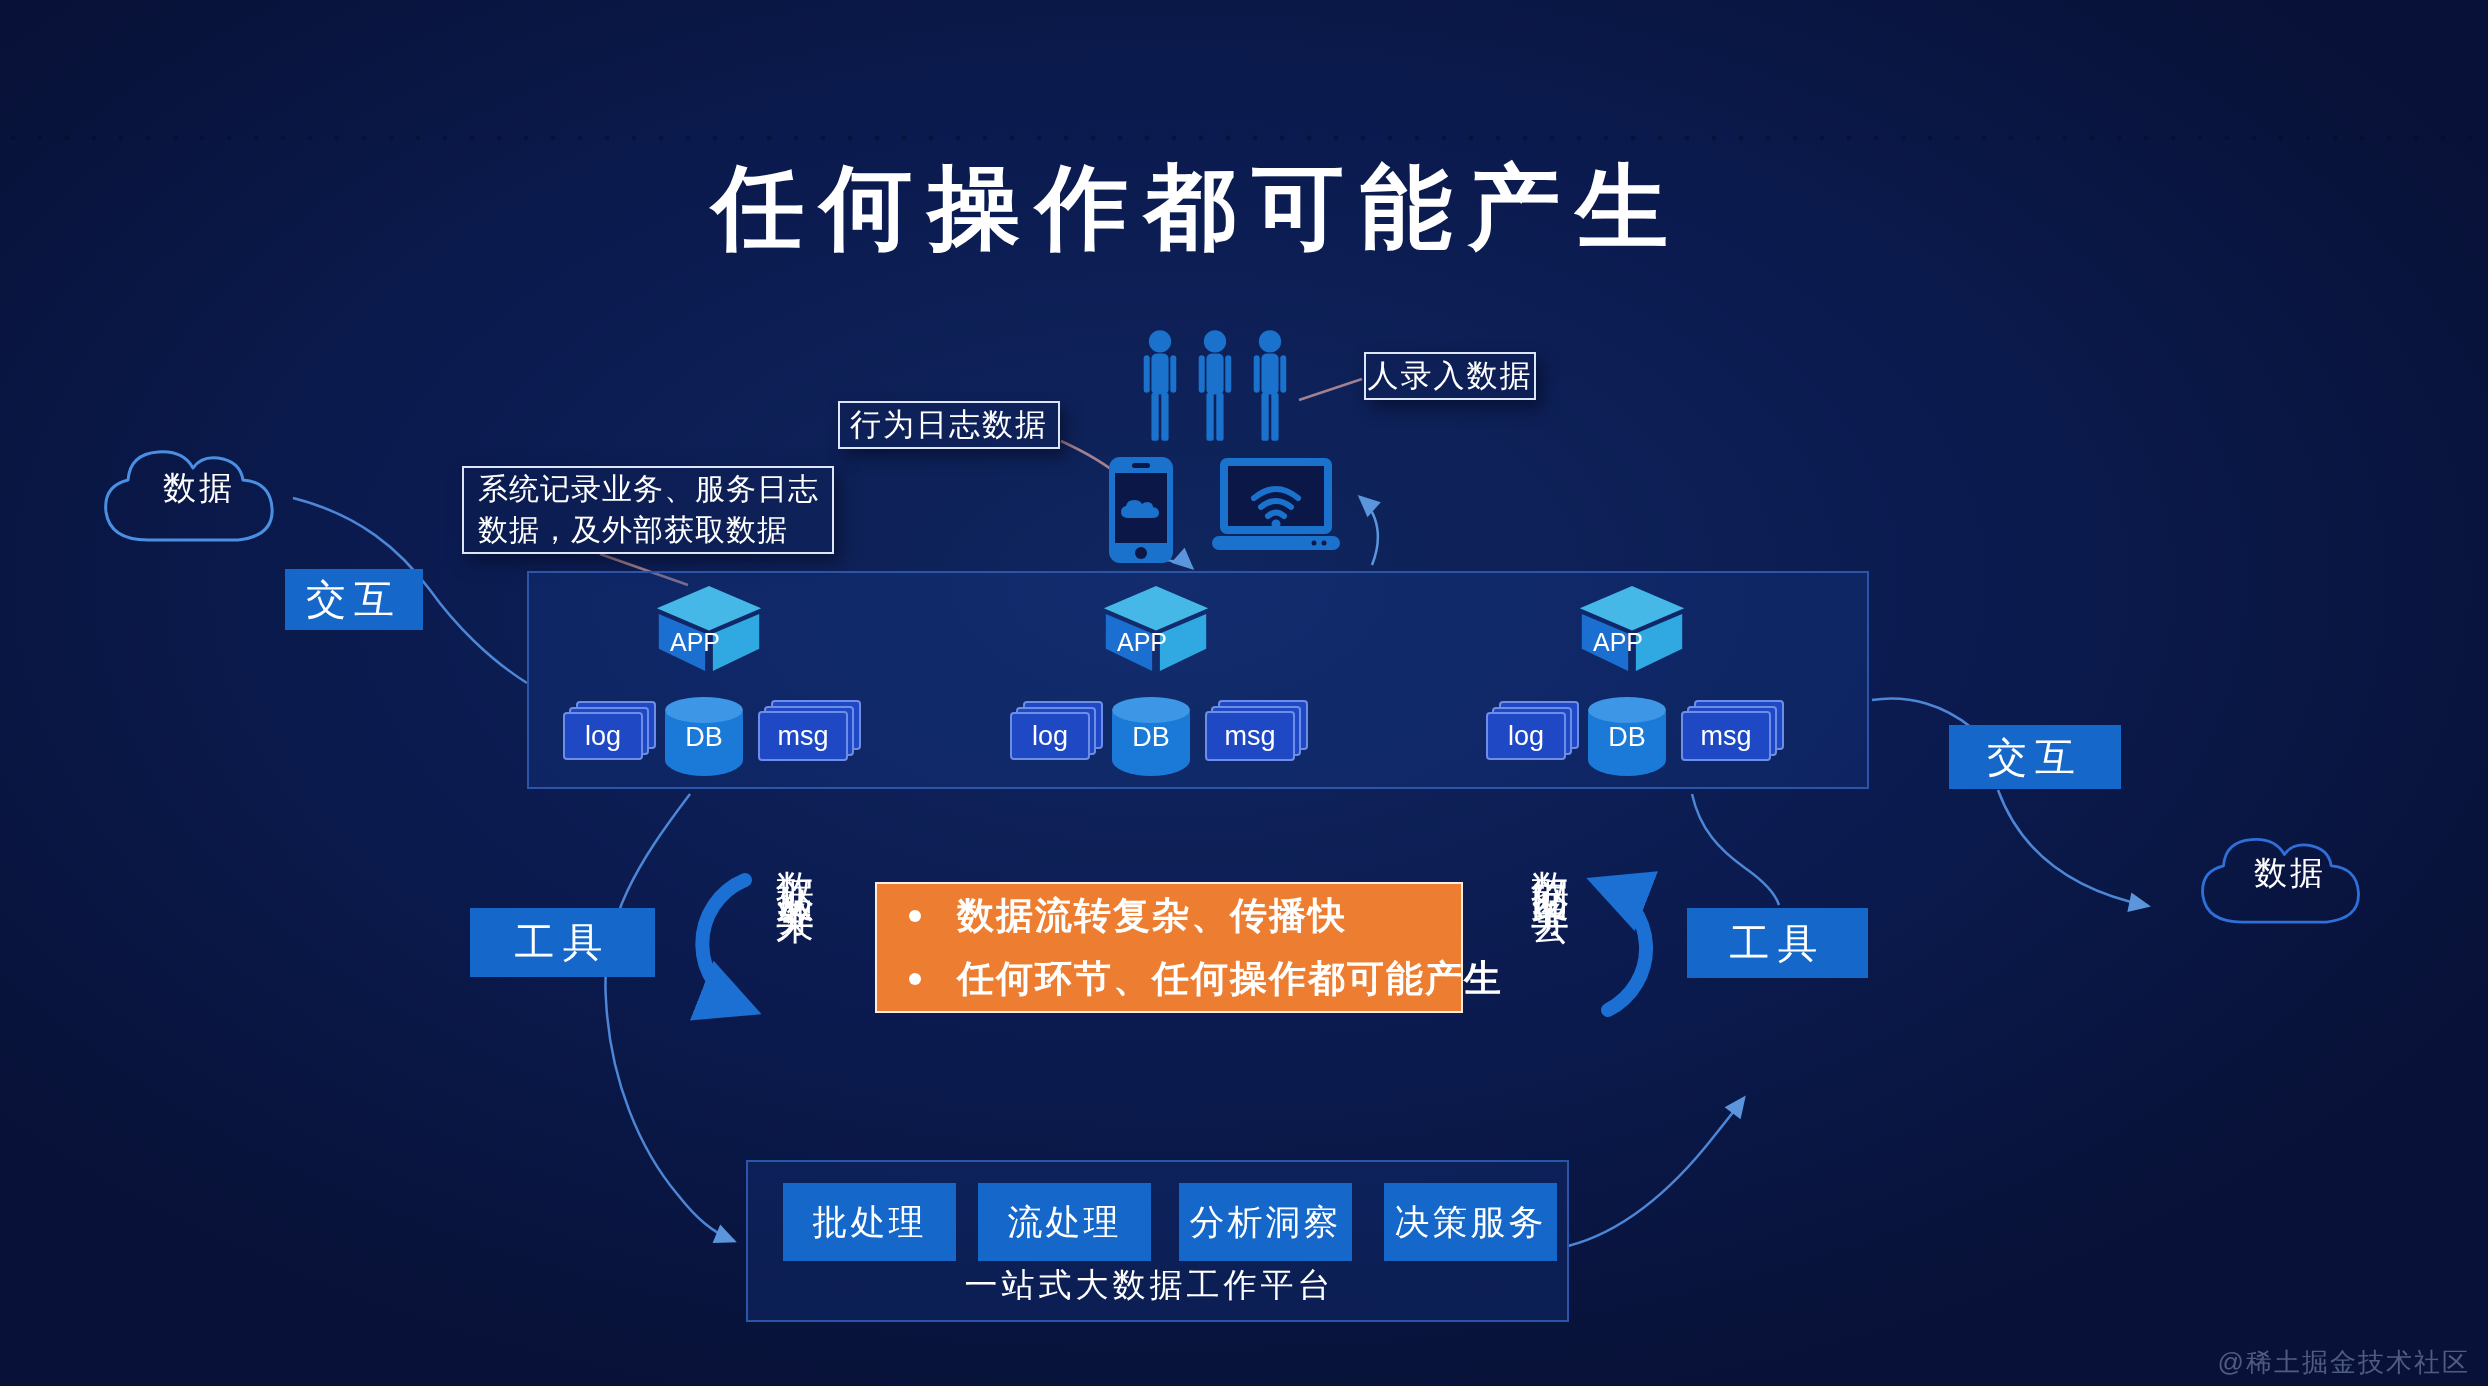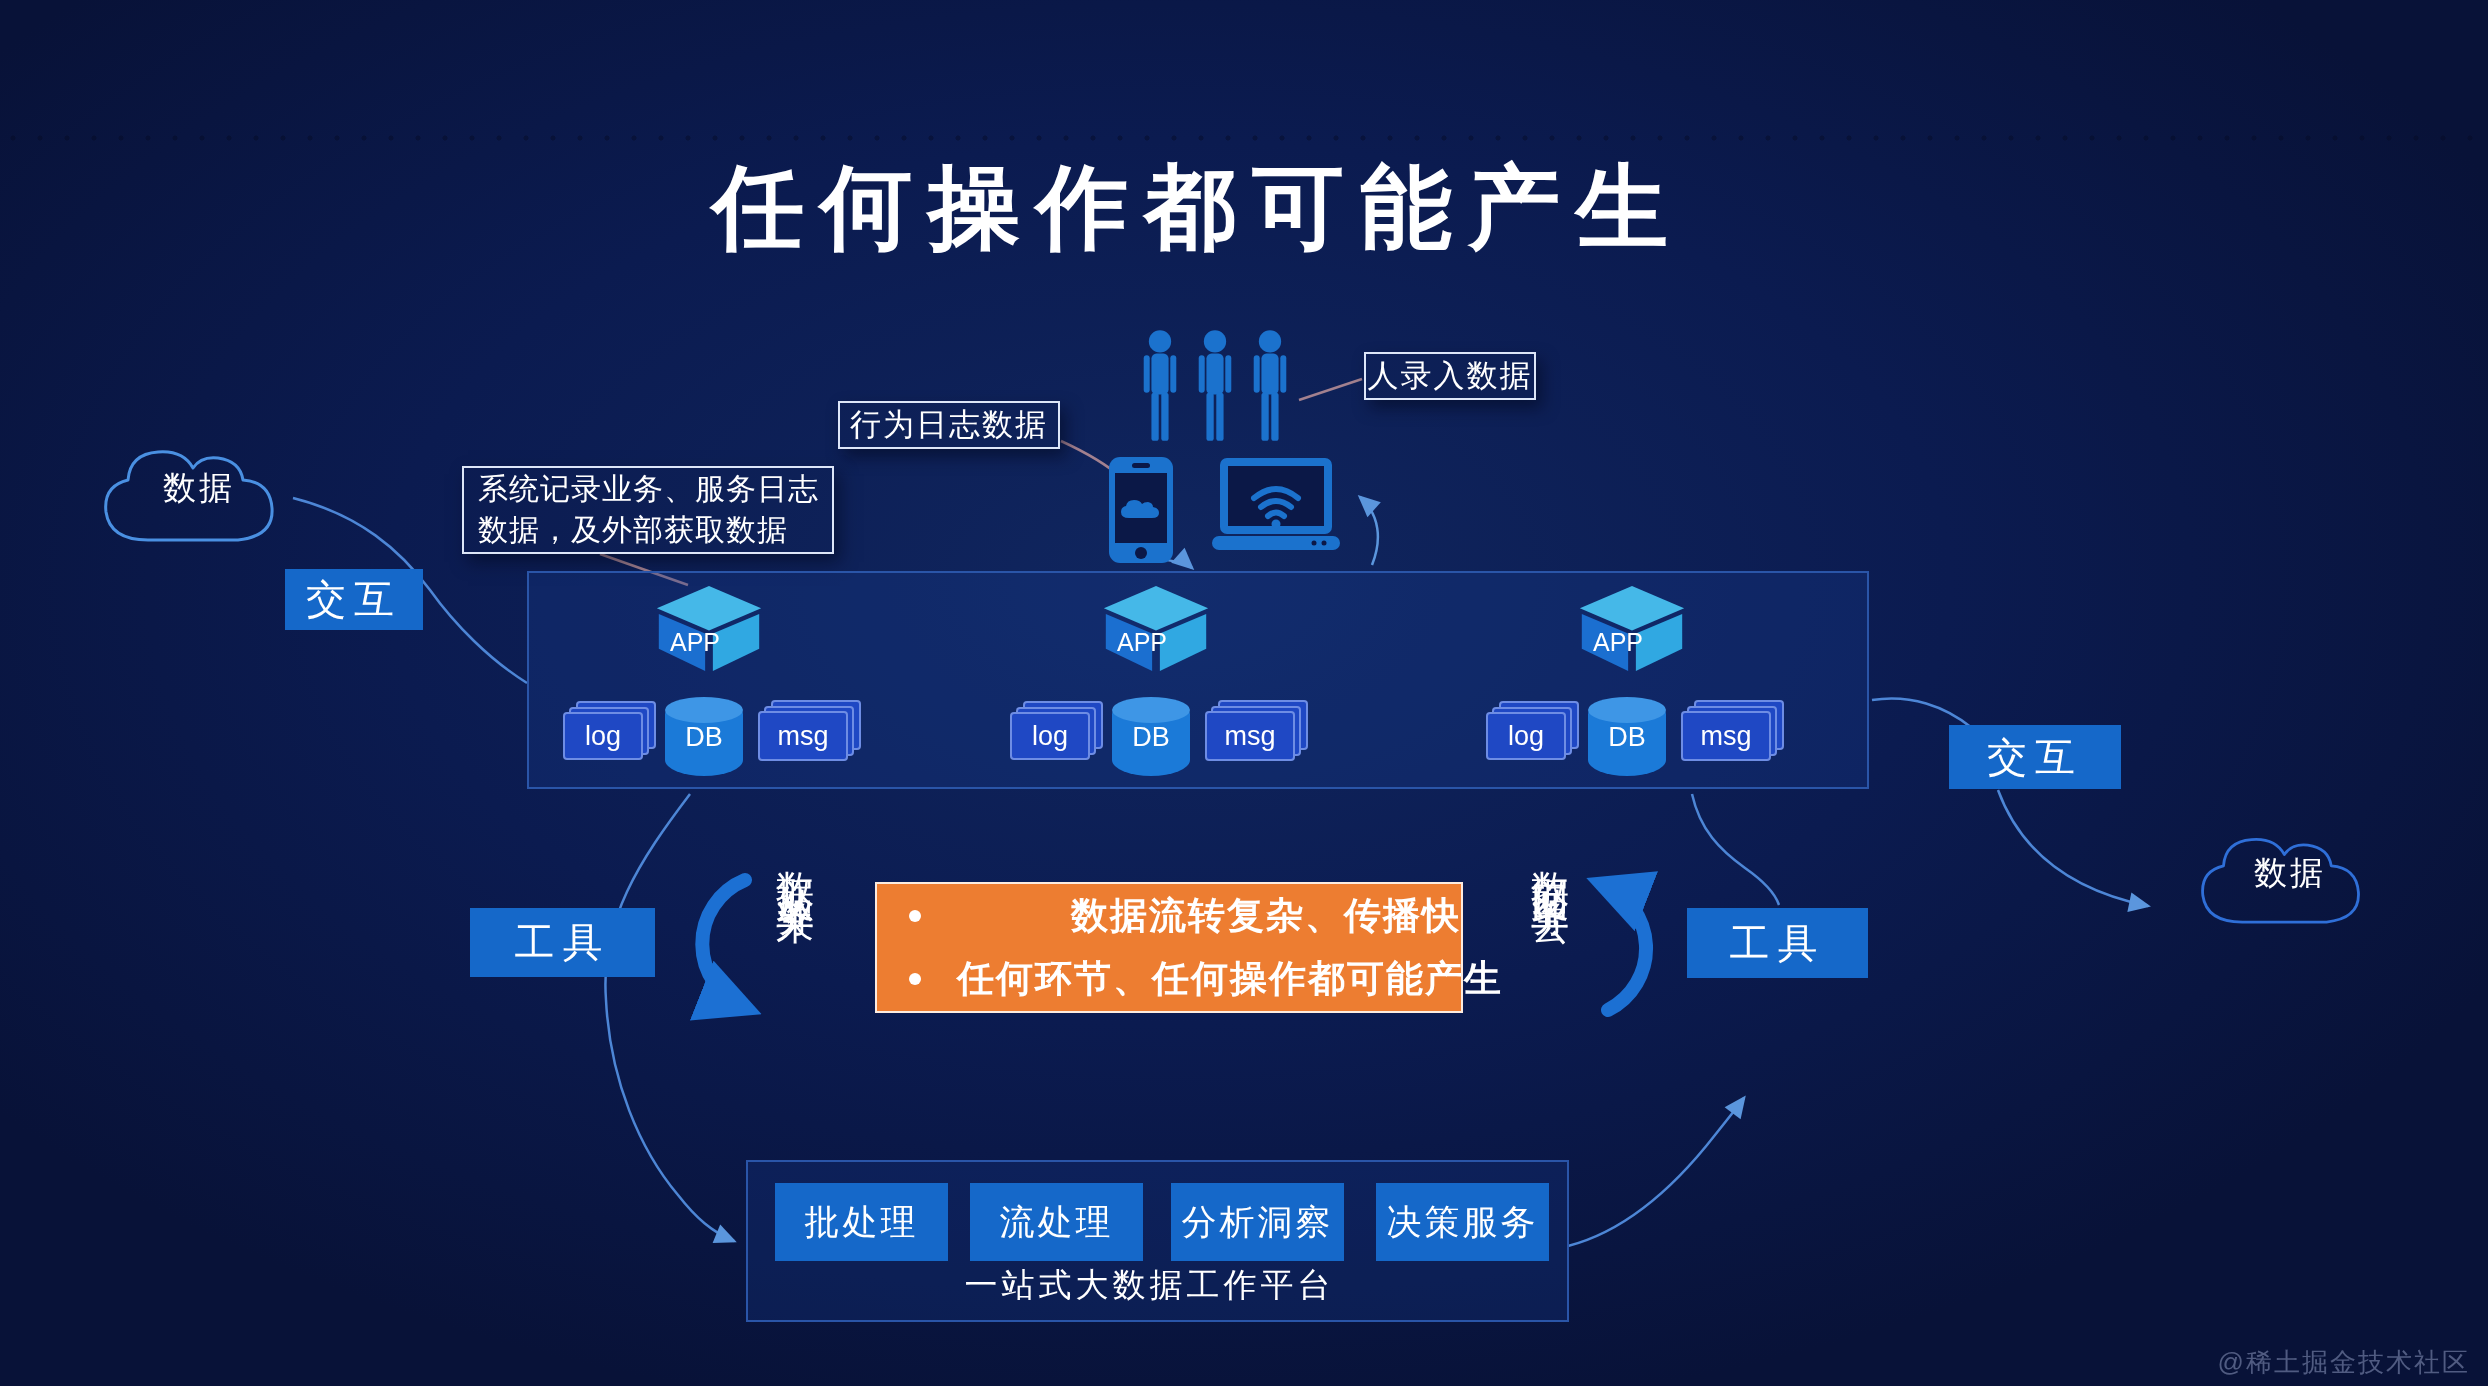--- a/index.html
+++ b/index.html
@@ -62,27 +62,27 @@
 
   .people { position:absolute; left:1136px; top:320px; display:flex; gap:7px; }
   .person svg { display:block; }
   .device { position:absolute; }
   #phone  { left:1108px; top:456px; }
   #laptop { left:1210px; top:458px; }
 
   .orange { position:absolute; left:875px; top:882px; width:588px; height:131px; background:#ED7D31;
     border:2px solid rgba(255,255,255,.85); box-sizing:border-box;
     display:flex; flex-direction:column; justify-content:center; gap:13px; padding-left:32px; }
-  .orange .row { display:flex; align-items:center; font-size:37px; font-weight:bold; letter-spacing:2px; white-space:nowrap;justify-content:space-between; }
+  .orange .row { display:flex; align-items:center; font-size:37px; font-weight:bold; letter-spacing:2px; white-space:nowrap; }
   .orange .dot { width:12px; height:12px; border-radius:50%; background:#fff; margin-right:36px; flex:none; }
 
   .workbox { position:absolute; left:746px; top:1160px; width:823px; height:162px;
     background:rgba(23,58,141,.28); border:2px solid #2a55a8; box-sizing:border-box; }
   .wbtn { position:absolute; top:21px; width:173px; height:78px; background:#1568c9;
-    display:flex; align-items:center; justify-content:center; font-size:35px; letter-spacing:3px; }
+    display:flex; align-items:center; justify-content:center; font-size:35px; letter-spacing:3px;margin-left:8px; }
   #wbtn-0 { left:27px; } #wbtn-1 { left:222px; } #wbtn-2 { left:423px; } #wbtn-3 { left:628px; }
   .workcaption { position:absolute; left:0; right:16px; bottom:12px; text-align:center; font-size:33px; letter-spacing:4px; }
 
   .watermark { position:absolute; right:18px; bottom:6px; font-size:26px; color:rgba(152,164,202,.5); letter-spacing:2px;margin-top:48px; }
 </style>
 </head>
 <body>
 
 <div class="stage">
   <div class="dotband"></div>

